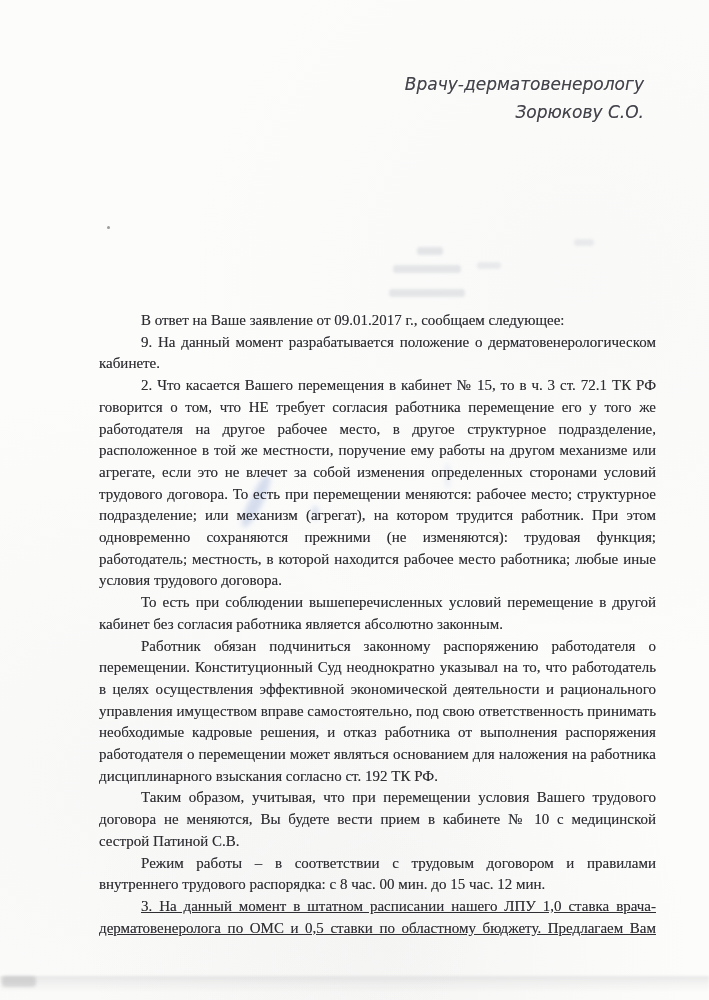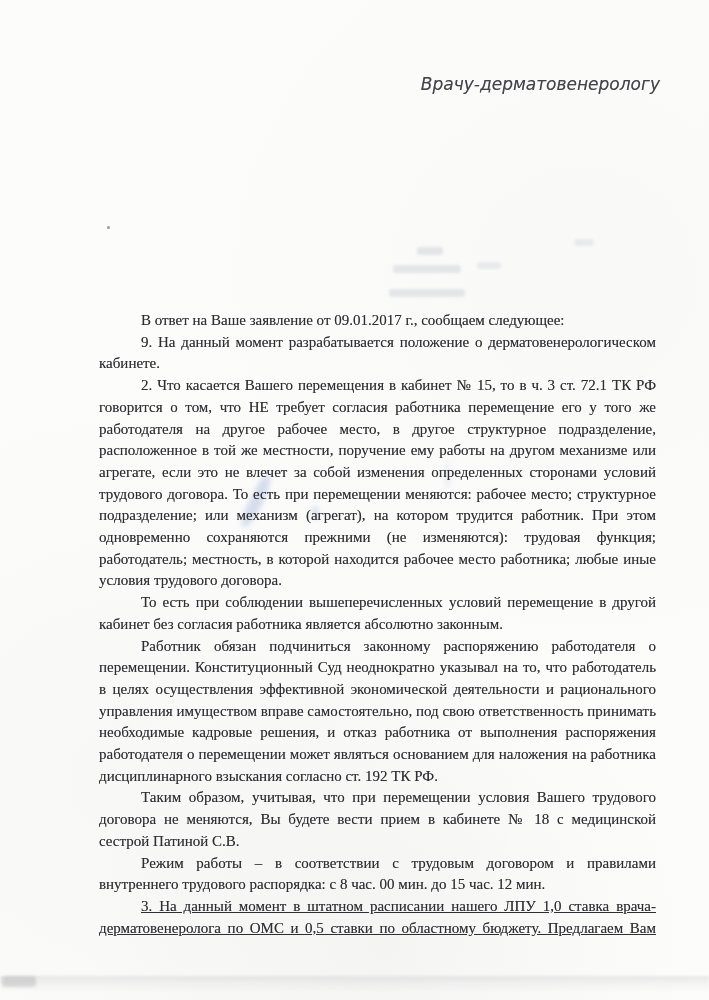--- a/index.html
+++ b/index.html
@@ -19,21 +19,21 @@
     inset: 0;
     background:
       radial-gradient(circle at 18% 78%, rgba(130,130,135,0.035), transparent 42%),
       radial-gradient(circle at 82% 28%, rgba(130,130,135,0.028), transparent 45%),
       radial-gradient(circle at 55% 95%, rgba(120,120,125,0.05), transparent 30%),
       #fcfcfb;
   }
   .recipient {
     position: absolute;
     top: 70px;
-    right: 49px;
+    right: 65px;
     text-align: right;
     font-family: "DejaVu Sans", sans-serif;
     font-style: italic;
     font-size: 17px;
     line-height: 28px;
     color: #43434b;
     text-shadow: 0 0 0.5px rgba(67,67,75,0.45);
   }
   .body-text {
     position: absolute;
@@ -95,41 +95,42 @@
     filter: blur(1.5px);
   }
 </style>
 </head>
 <body>
 
 <div class="paper">
 
   <div class="recipient">
     <div>Врачу-дерматовенерологу</div>
+    <div>Зорюкову С.О.</div>
   </div>
 
   <div class="smudge" style="left:417px; top:247px; width:26px; height:8px; opacity:0.42;"></div>
   <div class="smudge" style="left:574px; top:239px; width:20px; height:7px; opacity:0.30;"></div>
   <div class="smudge" style="left:393px; top:265px; width:68px; height:8px; opacity:0.40;"></div>
   <div class="smudge" style="left:477px; top:262px; width:24px; height:7px; opacity:0.30;"></div>
   <div class="smudge" style="left:389px; top:289px; width:76px; height:8px; opacity:0.40;"></div>
 
   <div class="pen-bleed" style="left:250px; top:472px; width:13px; height:58px; opacity:0.45; transform:rotate(27deg);"></div>
   <div class="pen-bleed" style="left:312px; top:506px; width:7px; height:14px; opacity:0.38;"></div>
   <div class="pen-bleed" style="left:445px; top:463px; width:5px; height:26px; opacity:0.22;"></div>
 
   <div class="speck" style="left:107px; top:226px; width:3px; height:3px; opacity:0.6;"></div>
 
   <div class="body-text">
     <p>В ответ на Ваше заявление от 09.01.2017 г., сообщаем следующее:</p>
     <p>9. На данный момент разрабатывается положение о дерматовенерологическом кабинете.</p>
     <p>2. Что касается Вашего перемещения в кабинет № 15, то в ч. 3 ст. 72.1 ТК РФ говорится о том, что НЕ требует согласия работника перемещение его у того же работодателя на другое рабочее место, в другое структурное подразделение, расположенное в той же местности, поручение ему работы на другом механизме или агрегате, если это не влечет за собой изменения определенных сторонами условий трудового договора. То есть при перемещении меняются: рабочее место; структурное подразделение; или механизм (агрегат), на котором трудится работник. При этом одновременно сохраняются прежними (не изменяются): трудовая функция; работодатель; местность, в которой находится рабочее место работника; любые иные условия трудового договора.</p>
     <p>То есть при соблюдении вышеперечисленных условий перемещение в другой кабинет без согласия работника является абсолютно законным.</p>
     <p>Работник обязан подчиниться законному распоряжению работодателя о перемещении. Конституционный Суд неоднократно указывал на то, что работодатель в целях осуществления эффективной экономической деятельности и рационального управления имуществом вправе самостоятельно, под свою ответственность принимать необходимые кадровые решения, и отказ работника от выполнения распоряжения работодателя о перемещении может являться основанием для наложения на работника дисциплинарного взыскания согласно ст. 192 ТК РФ.</p>
-    <p>Таким образом, учитывая, что при перемещении условия Вашего трудового договора не меняются, Вы будете вести прием в кабинете № 18 с медицинской сестрой Патиной С.В.</p>
+    <p>Таким образом, учитывая, что при перемещении условия Вашего трудового договора не меняются, Вы будете вести прием в кабинете № 10 с медицинской сестрой Патиной С.В.</p>
     <p>Режим работы – в соответствии с трудовым договором и правилами внутреннего трудового распорядка: с 8 час. 00 мин. до 15 час. 12 мин.</p>
     <p class="cut">3. На данный момент в штатном расписании нашего ЛПУ 1,0 ставка врача-дерматовенеролога по ОМС и 0,5 ставки по областному бюджету. Предлагаем Вам</p>
   </div>
 
   <div class="bottom-shadow"></div>
   <div class="bottom-shadow-blob"></div>
 
 </div>
 
 </body></html>

